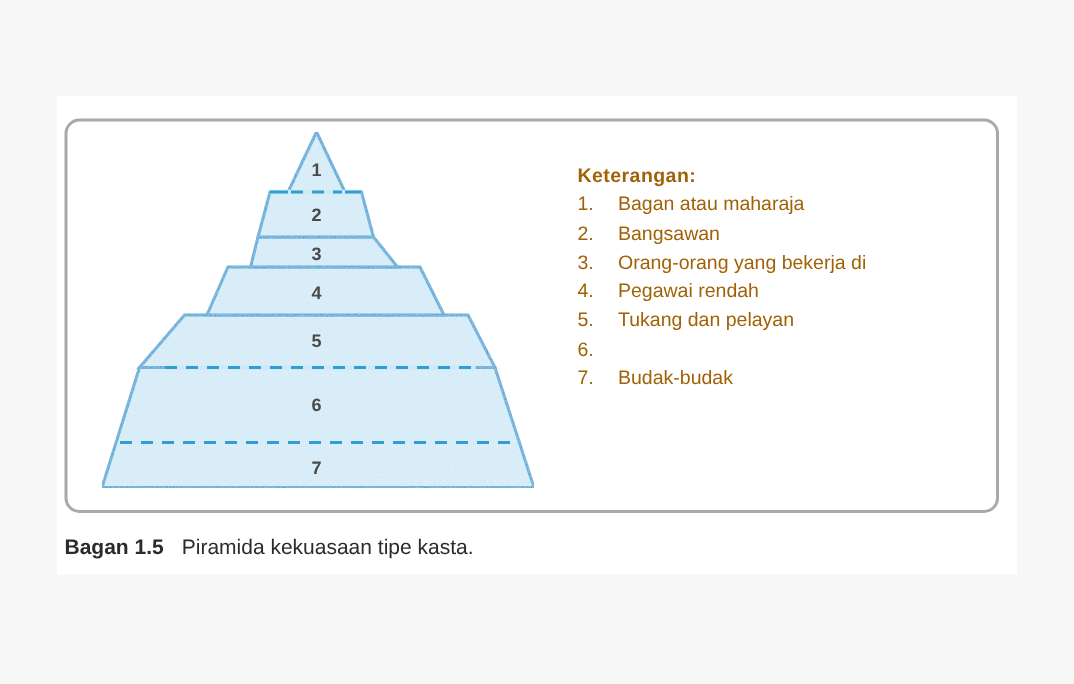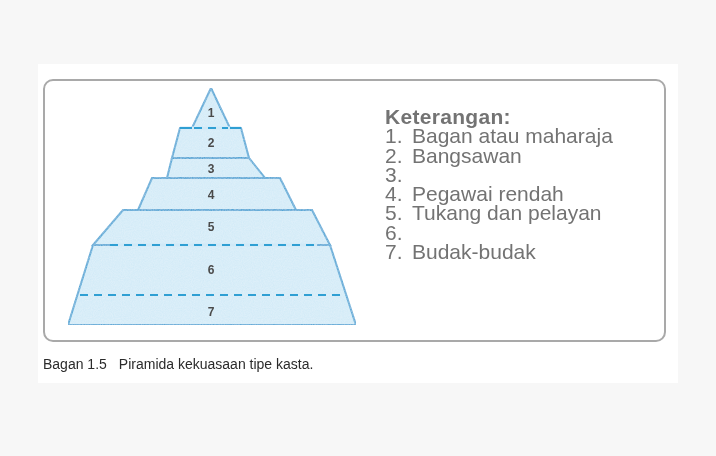--- a/index.html
+++ b/index.html
@@ -10,29 +10,29 @@
   .figure {
     position: absolute; left: 38px; top: 64px; width: 640px; height: 319px;
     background: #ffffff;
   }
   .frame {
     position: absolute; left: 5px; top: 15px; width: 623px; height: 263px;
     border: 2px solid #a9a9a9; border-radius: 10px; box-sizing: border-box;
   }
   svg.pyramid { position: absolute; left: 0; top: 0; }
   .legend {
-    position: absolute; left: 347px; top: 43px; color: #737373; font-size: 21px; line-height: 19.3px;
+    position: absolute; left: 347px; top: 43px; color: #a16207; font-size: 13px; line-height: 19.3px;
   }
   .legend-title { font-weight: bold; letter-spacing: 0.3px; }
   .legend-item { display: flex; }
   .legend-num { width: 27px; flex: none; }
   .caption {
     position: absolute; left: 5px; top: 292px; font-size: 14px; color: #2b2b2b;
   }
-  .caption-label { font-weight: normal; margin-right: 12px; }
+  .caption-label { font-weight: bold; margin-right: 12px; }
 </style>
 </head>
 <body>
 
 <div class="figure">
   <div class="frame"></div>
 
   <svg class="pyramid" width="640" height="319">
     <defs>
       <filter id="tex" x="0" y="0" width="100%" height="100%">
@@ -91,20 +91,21 @@
     <div class="legend-item">
       <span class="legend-num">1.</span>
       <span>Bagan atau maharaja</span>
     </div>
     <div class="legend-item">
       <span class="legend-num">2.</span>
       <span>Bangsawan</span>
     </div>
     <div class="legend-item">
       <span class="legend-num">3.</span>
+      <span>Orang-orang yang bekerja di</span>
     </div>
     <div class="legend-item">
       <span class="legend-num">4.</span>
       <span>Pegawai rendah</span>
     </div>
     <div class="legend-item">
       <span class="legend-num">5.</span>
       <span>Tukang dan pelayan</span>
     </div>
     <div class="legend-item">

